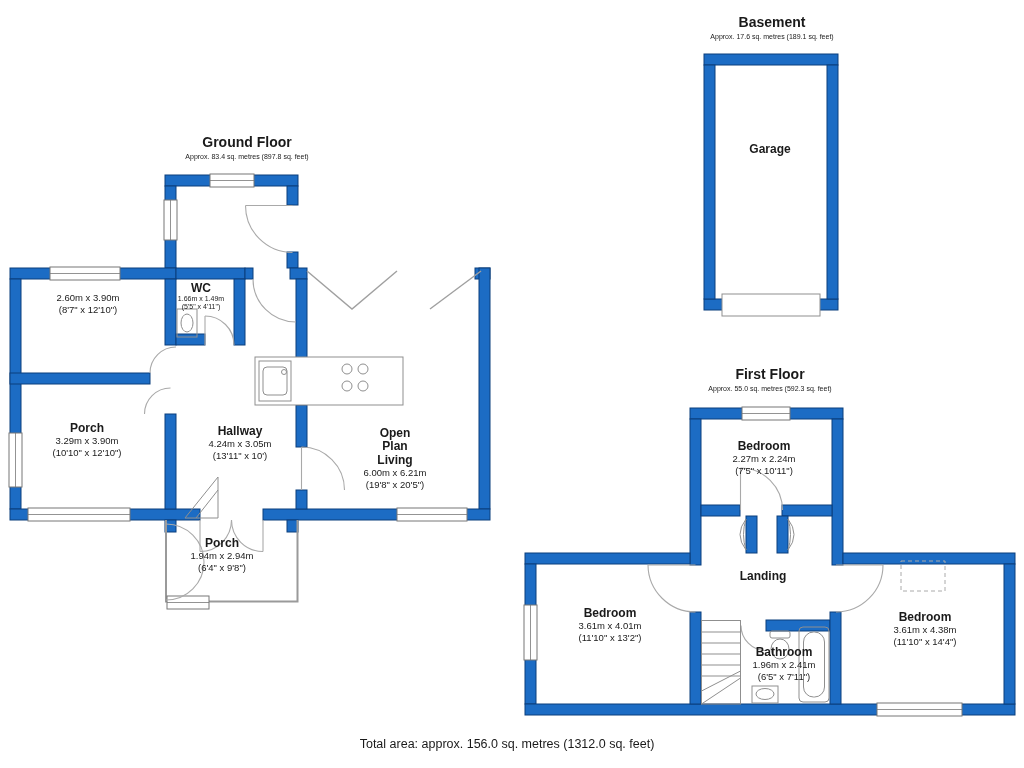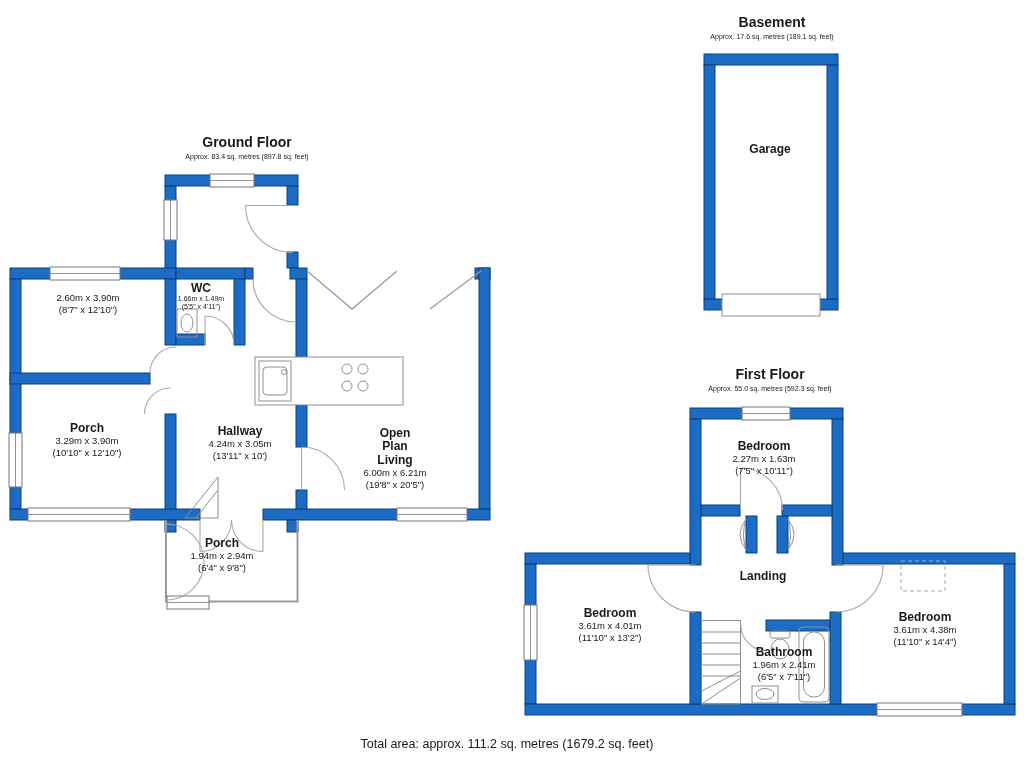--- a/index.html
+++ b/index.html
@@ -300,21 +300,21 @@
   </div>
 
   <div class="room-label" style="left:222px;top:537px">
     <div class="r-name">Porch</div>
     <div class="r-dim">1.94m x 2.94m</div>
     <div class="r-dim">(6'4" x 9'8")</div>
   </div>
 
   <div class="room-label" style="left:764px;top:440px">
     <div class="r-name">Bedroom</div>
-    <div class="r-dim">2.27m x 1.63m</div>
+    <div class="r-dim">2.27m x 2.24m</div>
     <div class="r-dim">(7'5" x 10'11")</div>
   </div>
 
   <div class="room-label" style="left:763px;top:570px">
     <div class="r-name">Landing</div>
   </div>
 
   <div class="room-label" style="left:610px;top:607px">
     <div class="r-name">Bedroom</div>
     <div class="r-dim">3.61m x 4.01m</div>
@@ -326,15 +326,15 @@
     <div class="r-dim">1.96m x 2.41m</div>
     <div class="r-dim">(6'5" x 7'11")</div>
   </div>
 
   <div class="room-label" style="left:925px;top:611px">
     <div class="r-name">Bedroom</div>
     <div class="r-dim">3.61m x 4.38m</div>
     <div class="r-dim">(11'10" x 14'4")</div>
   </div>
 
-  <div class="footer" style="left:507px;top:737px">Total area: approx. 111.2 sq. metres (1679.2 sq. feet)</div>
+  <div class="footer" style="left:507px;top:737px">Total area: approx. 156.0 sq. metres (1312.0 sq. feet)</div>
 
 </div>
 
 </body></html>

